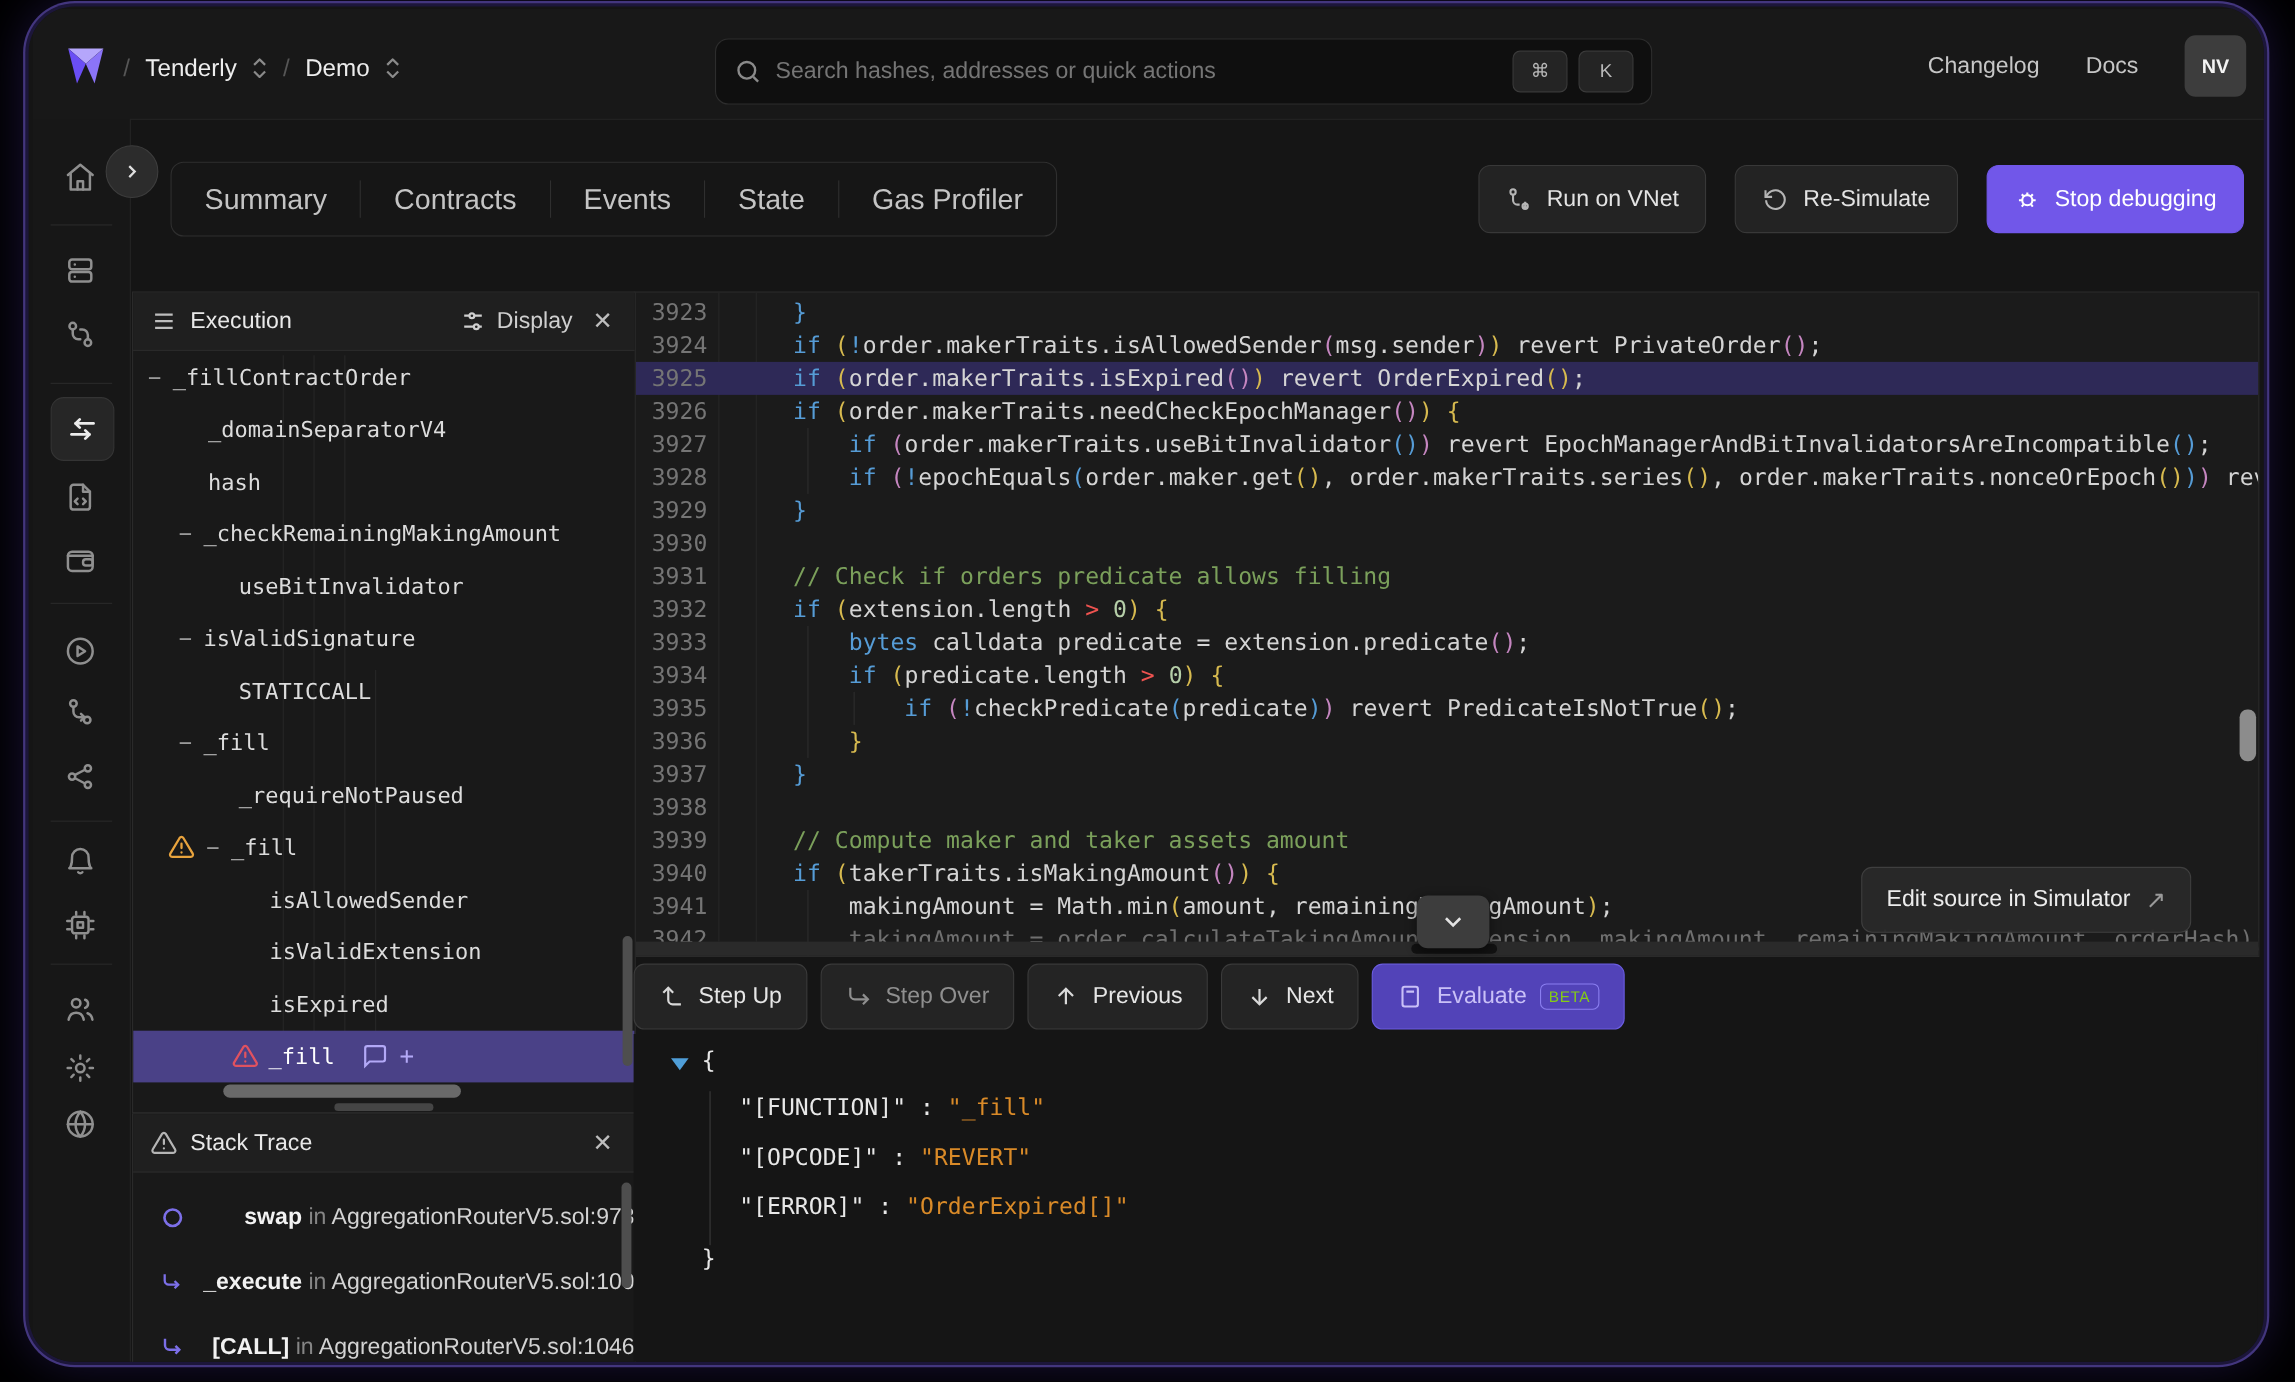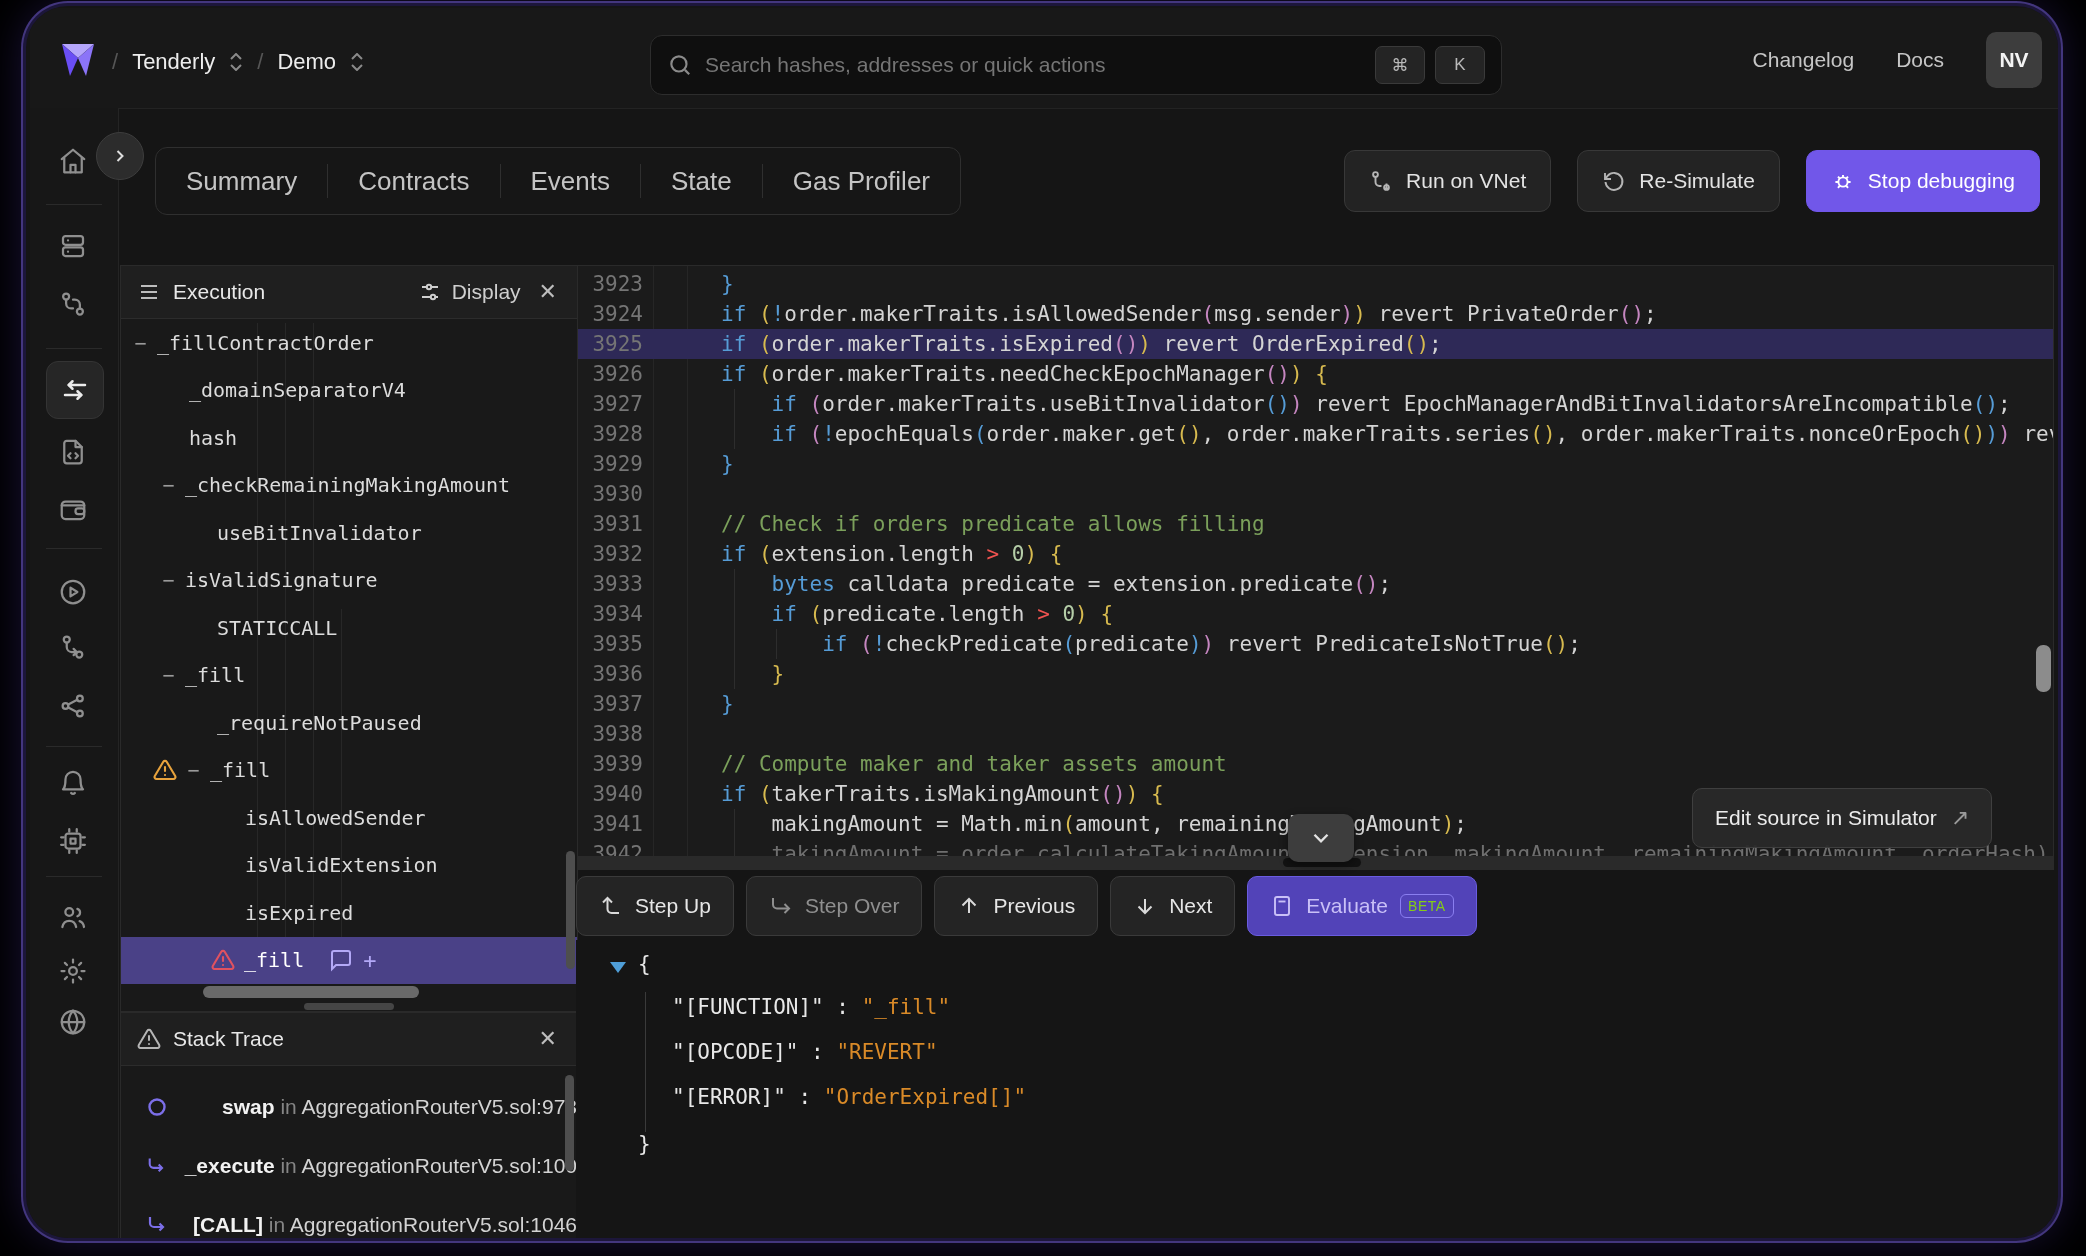--- a/index.html
+++ b/index.html
@@ -15,21 +15,21 @@
   .crumbs{left:112px;top:36px;height:52px;display:flex;align-items:center;gap:14px;color:#ededed;font-size:22px;font-weight:500;}
   .crumb-sep{color:#565656;font-weight:400;}
   .sorticon{display:flex;flex-direction:column;gap:2px;align-items:center}
   .search{left:650px;top:35px;width:818px;height:58px;background:#0f0f0f;border:1px solid #2d2d2d;border-radius:12px;
     display:flex;align-items:center;padding:0 16px;gap:10px;}
   .search input{flex:1;background:transparent;border:0;outline:0;color:#8d8d8d;font-size:21px;font-family:inherit;}
   .kbd{background:#242424;border:1px solid #3a3a3a;border-radius:7px;color:#b9b9b9;font-size:17px;min-width:34px;height:36px;
     display:flex;align-items:center;justify-content:center;padding:0 7px;}
   .hdr-right{top:32px;right:44px;left:auto;display:flex;align-items:center;gap:42px;}
   .hdr-link{color:#c6c6c6;font-size:21px;cursor:pointer}
-  .avatar{width:56px;height:56px;border-radius:10px;background:#3d3d3d;color:#f4f4f4;font-weight:700;font-size:21px;
+  .avatar{width:56px;height:56px;border-radius:10px;background:#3d3d3d;color:#f4f4f4;font-weight:700;font-size:18px;
     display:flex;align-items:center;justify-content:center;}
   
   .sidebar{left:30px;top:108px;width:88px;height:1130px;border-right:1px solid #242424;background:#171717;}
   .side-ic{position:absolute;left:28px;width:32px;height:32px;color:#8f8f8f;cursor:pointer}
   .side-div{position:absolute;left:16px;width:56px;height:1px;background:#2a2a2a;}
   .side-active{position:absolute;left:16px;width:56px;height:56px;border-radius:12px;background:#262626;border:1px solid #343434;
     display:flex;align-items:center;justify-content:center;color:#ececec;cursor:pointer}
   .expand-btn{left:96px;top:132px;width:46px;height:46px;border-radius:50%;background:#2c2c2c;border:1px solid #3d3d3d;
     display:flex;align-items:center;justify-content:center;color:#dedede;cursor:pointer;z-index:30;}
   

